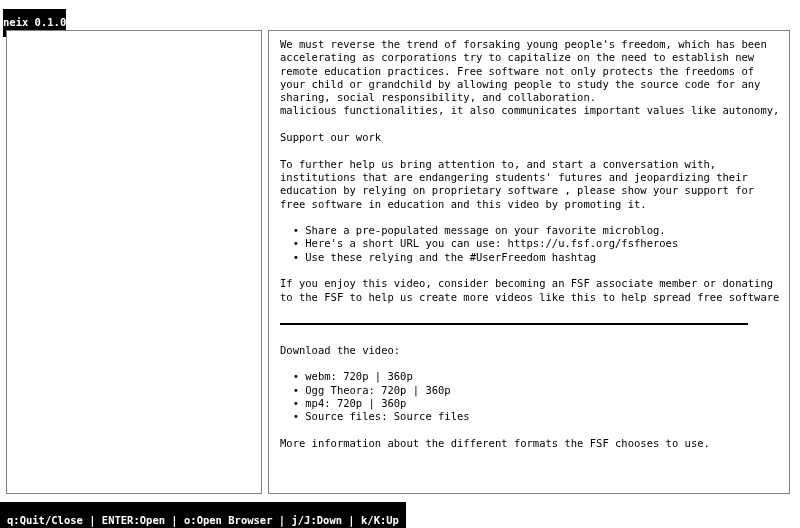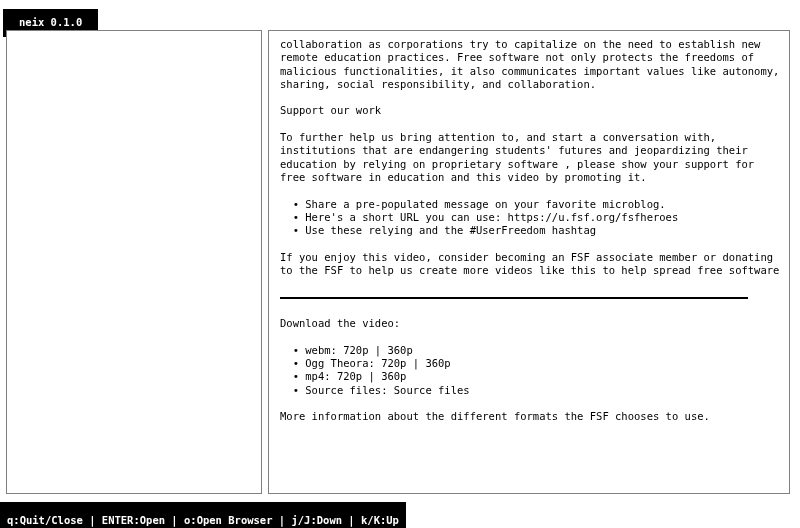--- a/index.html
+++ b/index.html
@@ -20,21 +20,21 @@
 
   
   .titlebar {
     position: absolute;
     left: 3px;
     top: 9px;
     height: 28px;
     background: #000000;
     color: #ffffff;
     font-weight: bold;
-    padding: 0 16px;
+    padding: 0 0;
     display: flex;
     align-items: center;
     white-space: pre;
   }
 
   
   .panel {
     position: absolute;
     top: 30px;
     height: 464px;
@@ -146,33 +146,41 @@
     </div>
       <div class="feed-row">
       
     </div>
     </div>
 </div>
 
 <div class="panel article-panel">
   <div>
       <div class="article-line">
-      <span class="line-text">collaboration as corporations try to capitalize on the need to establish new</span>
+      <span class="line-text">We must reverse the trend of forsaking young people's freedom, which has been</span>
+      
+    </div>
+      <div class="article-line">
+      <span class="line-text">accelerating as corporations try to capitalize on the need to establish new</span>
       
     </div>
       <div class="article-line">
       <span class="line-text">remote education practices. Free software not only protects the freedoms of</span>
       
     </div>
       <div class="article-line">
+      <span class="line-text">your child or grandchild by allowing people to study the source code for any</span>
+      
+    </div>
+      <div class="article-line">
+      <span class="line-text">sharing, social responsibility, and collaboration.</span>
+      
+    </div>
+      <div class="article-line">
       <span class="line-text">malicious functionalities, it also communicates important values like autonomy,</span>
-      
-    </div>
-      <div class="article-line">
-      <span class="line-text">sharing, social responsibility, and collaboration.</span>
       
     </div>
       <div class="article-line">
       <span class="line-text"></span>
       
     </div>
       <div class="article-line">
       <span class="line-text">Support our work</span>
       
     </div>

